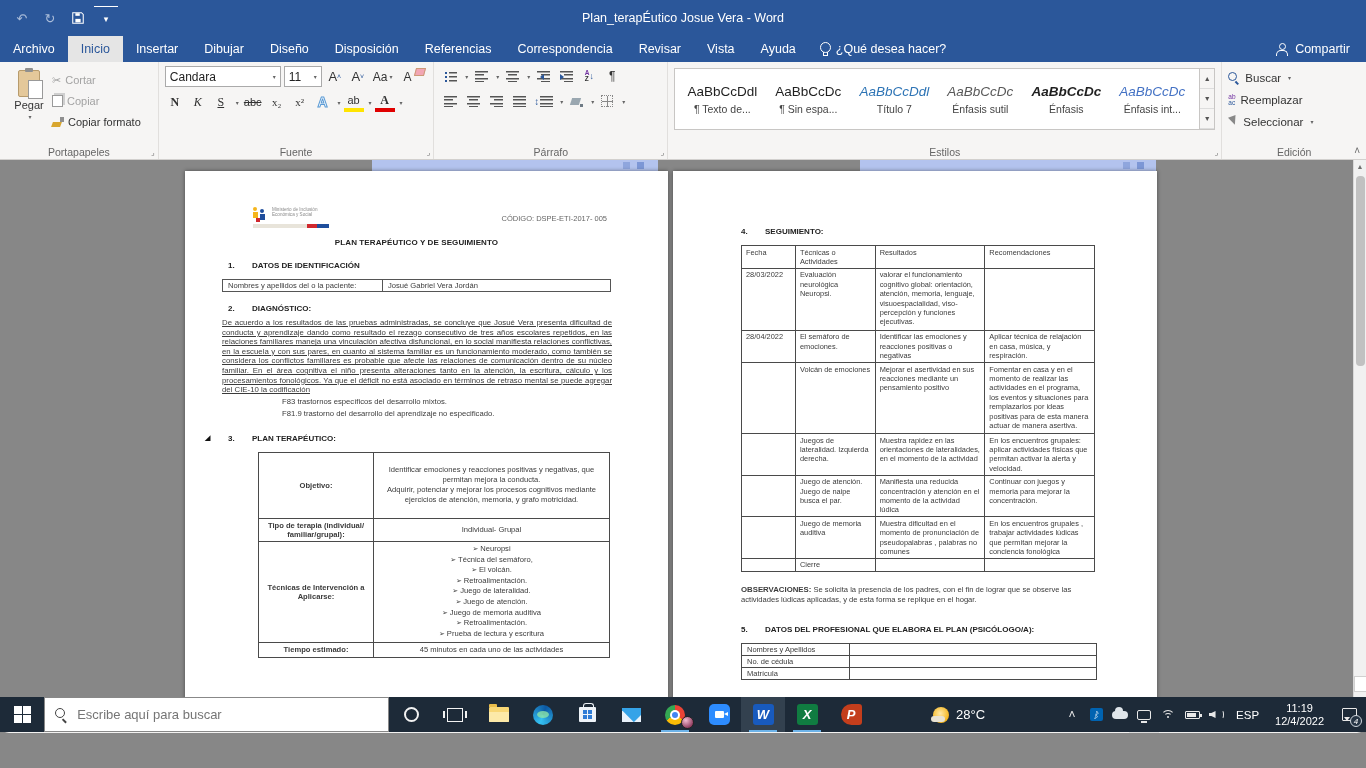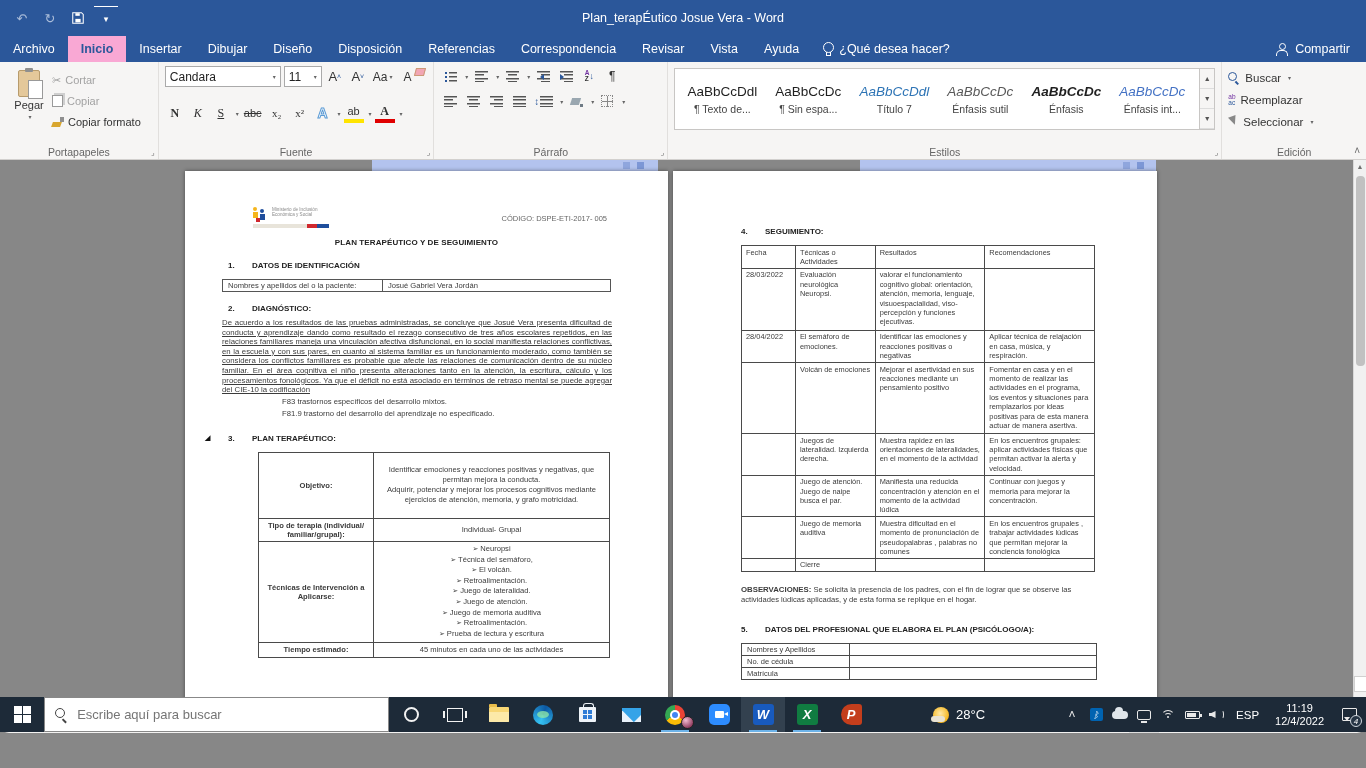--- a/index.html
+++ b/index.html
@@ -19,21 +19,21 @@
   .wbtn{width:40px;height:36px;display:flex;align-items:center;justify-content:center;color:#fff;font-size:14px;}
   .minbar{display:block;width:11px;height:1px;background:#fff;}
   .resbox{display:block;width:9px;height:9px;border:1px solid #fff;position:relative;}
   .resbox::before{content:"";position:absolute;left:2px;top:-4px;width:9px;height:9px;border:1px solid #fff;border-left:none;border-bottom:none;}
   .rdo{width:13px;height:11px;border:1px solid #fff;position:relative;display:block;}
   .rdo::after{content:"˄";position:absolute;left:3px;top:-2px;font-size:8px;}
 
   
   .tabrow{position:absolute;top:36px;left:0;width:1366px;height:26px;background:#2b579a;display:flex;align-items:stretch;color:#fff;font-size:12.5px;}
   .tab{padding:0 13px;display:flex;align-items:center;cursor:default;}
-  .tab.active{background:#f9a8d4;color:#2b579a;font-weight:bold;}
+  .tab.active{background:#e5e5e5;color:#2b579a;}
   .tellme{display:flex;align-items:center;gap:6px;padding:0 10px;}
   .bulb{width:11px;height:14px;position:relative;display:inline-block;}
   .bulb::before{content:"";position:absolute;top:0;left:1px;width:9px;height:9px;border:1px solid #fff;border-radius:50%;}
   .bulb::after{content:"";position:absolute;bottom:0;left:4px;width:3px;height:3px;border:1px solid #fff;border-top:none;}
   .share{margin-left:auto;display:flex;align-items:center;gap:6px;padding:0 16px;}
   .personplus{width:14px;height:13px;position:relative;display:inline-block;}
   .personplus::before{content:"";position:absolute;top:0;left:4px;width:5px;height:5px;border:1px solid #fff;border-radius:50%;}
   .personplus::after{content:"";position:absolute;bottom:0;left:1px;width:10px;height:5px;border:1px solid #fff;border-bottom:none;border-radius:5px 5px 0 0;}
 
   
@@ -51,21 +51,21 @@
   .clipicon::after{content:"";position:absolute;right:-4px;bottom:-3px;width:13px;height:17px;background:#fff;border:1px solid #999;}
   .clipcol{display:flex;flex-direction:column;justify-content:flex-start;gap:3px;padding-top:5px;}
   .smallcmd{display:flex;align-items:center;gap:4px;font-size:11px;height:18px;color:#333;}
   .smallcmd.dis{color:#a3a3a3;}
   .pagesicon{width:11px;height:12px;border:1px solid #9a9a9a;background:#fff;box-shadow:2px -2px 0 -0px #cfcfcf;}
   .brush{width:12px;height:10px;position:relative;}
   .brush::before{content:"";position:absolute;left:0;top:5px;width:9px;height:5px;background:#d8a62e;transform:skewX(-20deg);}
   .brush::after{content:"";position:absolute;right:0;top:0;width:4px;height:5px;background:#8f8f8f;}
 
   
-  .g-font{width:292px;display:flex;flex-direction:column;gap:16px;}
+  .g-font{width:292px;display:flex;flex-direction:column;gap:5px;}
   .frow{display:flex;align-items:center;gap:3px;}
   .combo{background:#fff;border:1px solid #aaa;height:21px;display:flex;align-items:center;font-size:12px;color:#222;padding:0 4px;justify-content:space-between;}
   .combo .carr{margin-left:6px;}
   .cf{width:116px;}
   .cs{width:38px;}
   .fbtn{min-width:20px;height:20px;display:flex;align-items:center;justify-content:center;font-size:12px;color:#333;padding:0 2px;}
   .growA{font-size:13px;position:relative;}
   .growA sup{font-size:7px;color:#2b579a;}
   .nheavy{font-weight:bold;font-family:"Liberation Serif",serif;}
   .kital{font-style:italic;font-family:"Liberation Serif",serif;}

